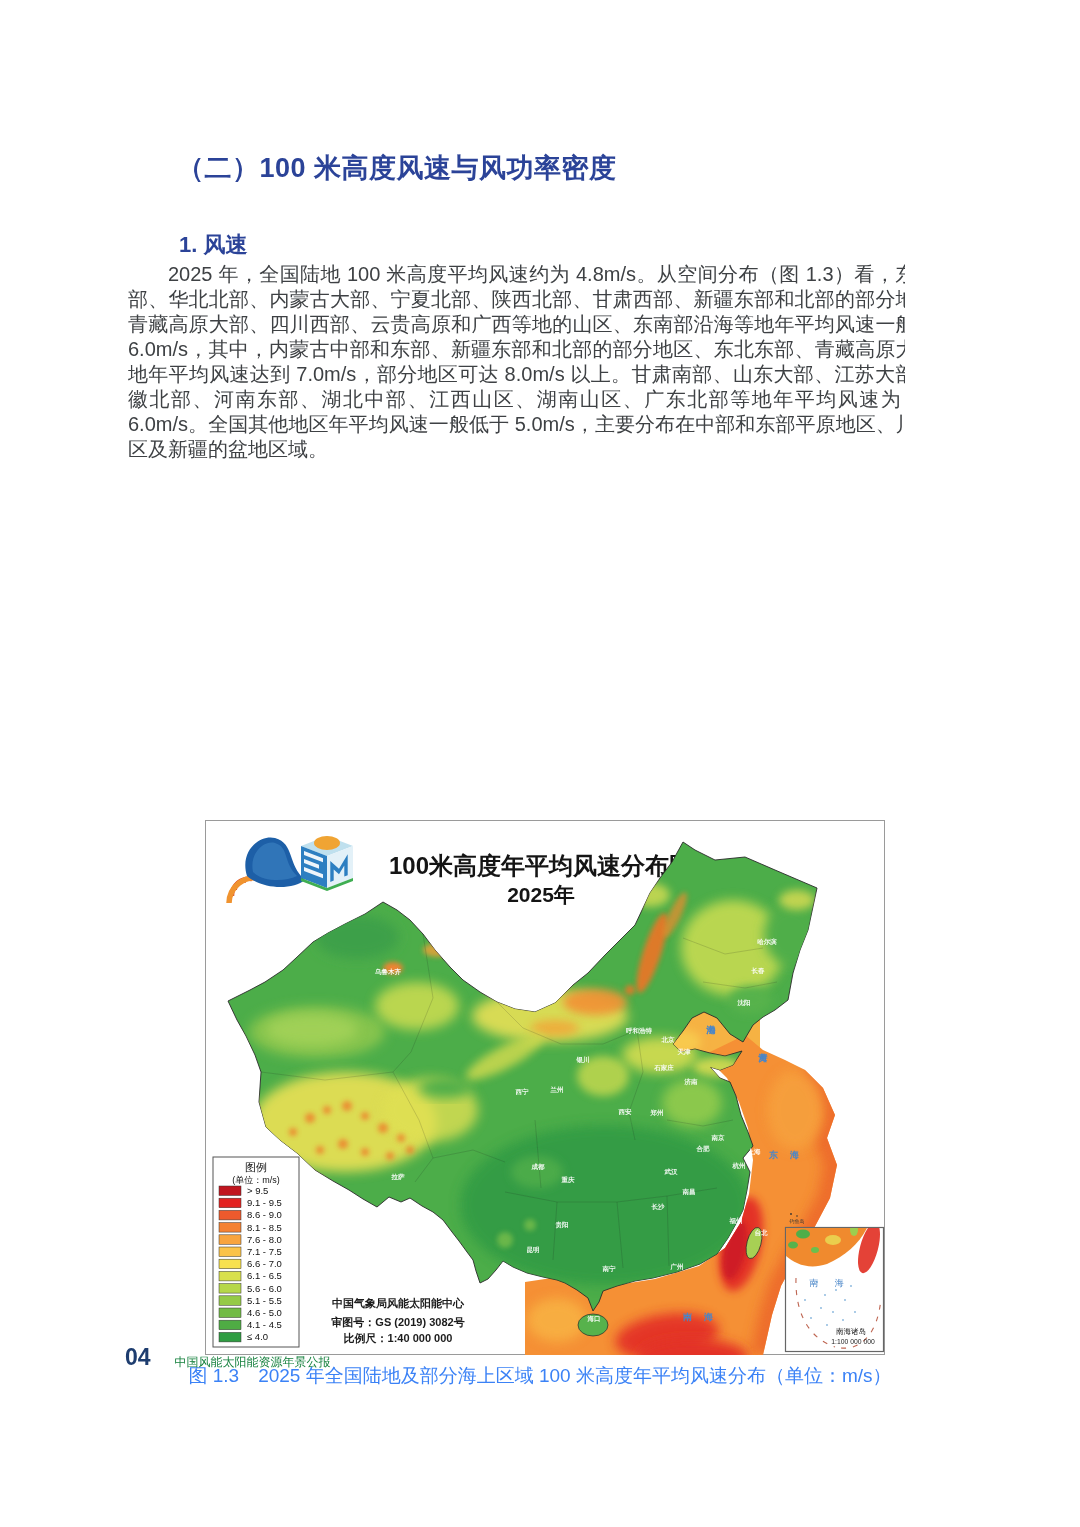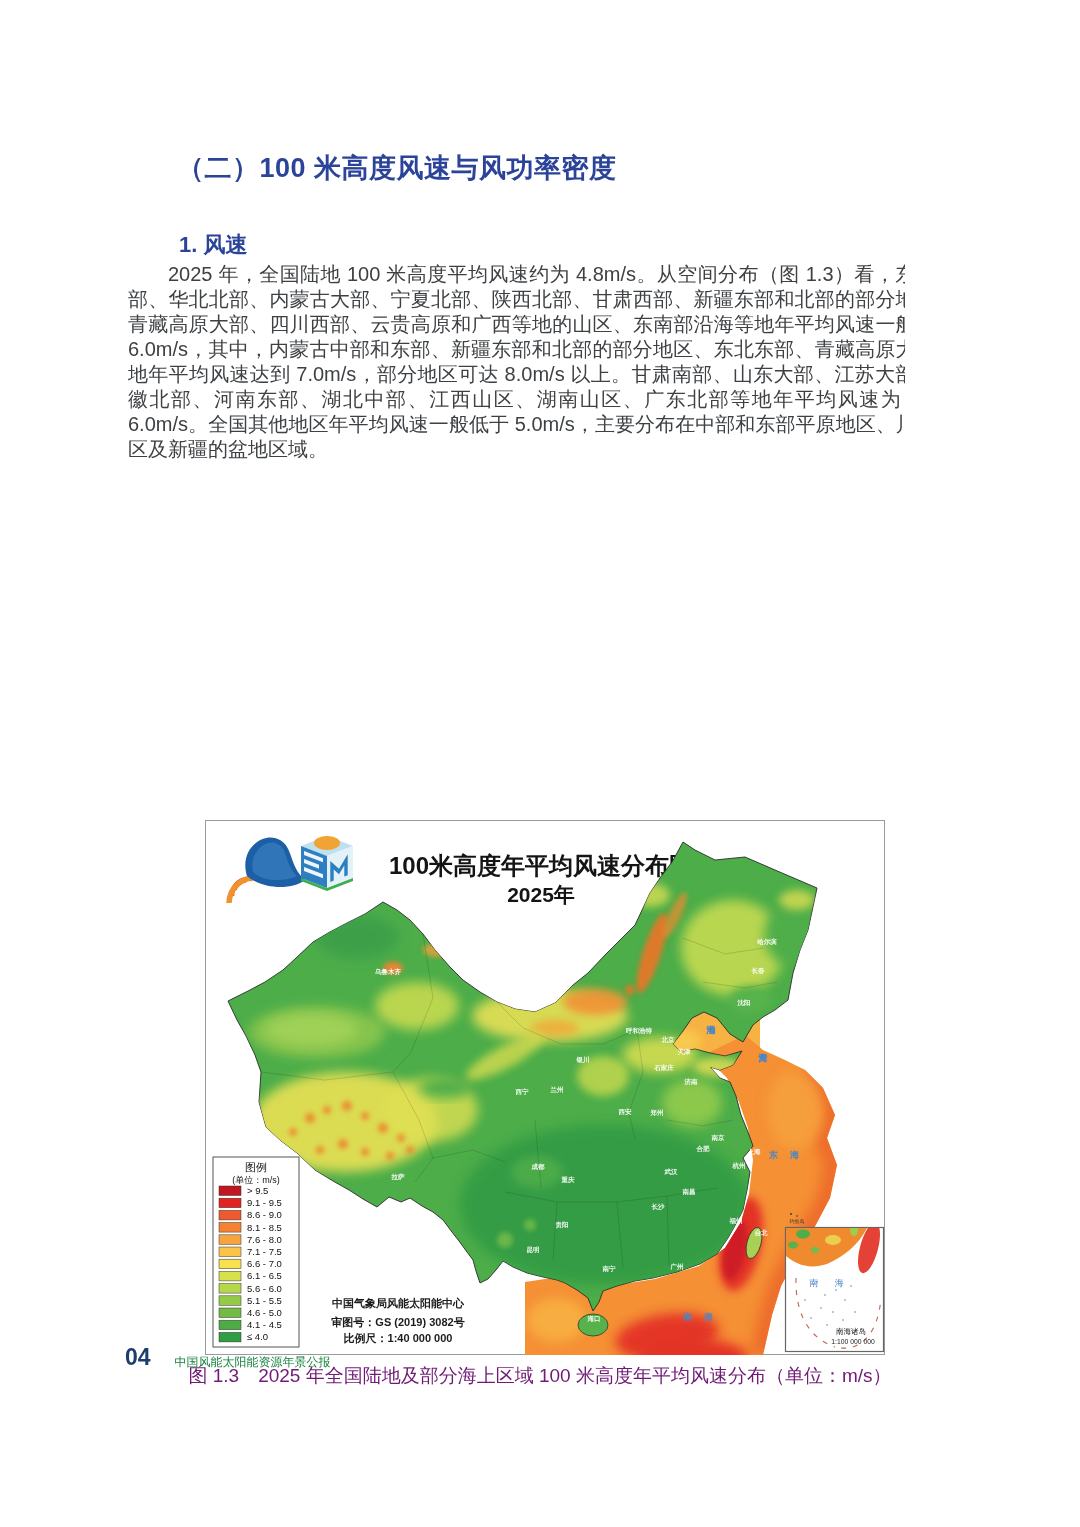--- a/index.html
+++ b/index.html
@@ -8,21 +8,21 @@
   .section-heading{position:absolute;left:177px;top:150px;margin:0;font-size:27px;
         font-weight:700;color:#2b4398;letter-spacing:.5px;}
   .subsection-heading{position:absolute;left:167px;top:218px;margin:12px;font-size:22px;
         font-weight:700;color:#2b4398;}
   .body-text{position:absolute;left:128px;top:262px;width:828px;font-size:20px;
         line-height:25px;color:#3e4144;text-align:justify;}
   .body-text p{margin:0;text-indent:2em;}
   .map-figure{position:absolute;left:205px;top:820px;width:680px;height:535px;}
   .map-figure svg{display:block;}
   .figure-caption{position:absolute;left:0;top:1363px;width:1080px;text-align:center;
-        font-size:19px;color:#701a75;}
+        font-size:19px;color:#3b82f6;}
   .page-footer{position:absolute;left:125px;top:1344px;display:flex;align-items:flex-end;}
   .page-footer .num{font-size:23px;font-weight:700;color:#1e3d6f;}
   .page-footer .pub{font-size:12px;color:#15803d;margin-left:24px;}
   text{font-family:"Liberation Sans",sans-serif;}
   .map-title{font-size:24px;font-weight:700;fill:#141414;}
   .map-subtitle{font-size:21px;font-weight:700;fill:#141414;}
   .legend-title{font-size:11px;fill:#111;}
   .legend-unit{font-size:9px;fill:#111;}
   .legend-label{font-size:9.5px;fill:#111;}
   .source-line{font-size:11px;font-weight:600;fill:#1c1c1c;}

